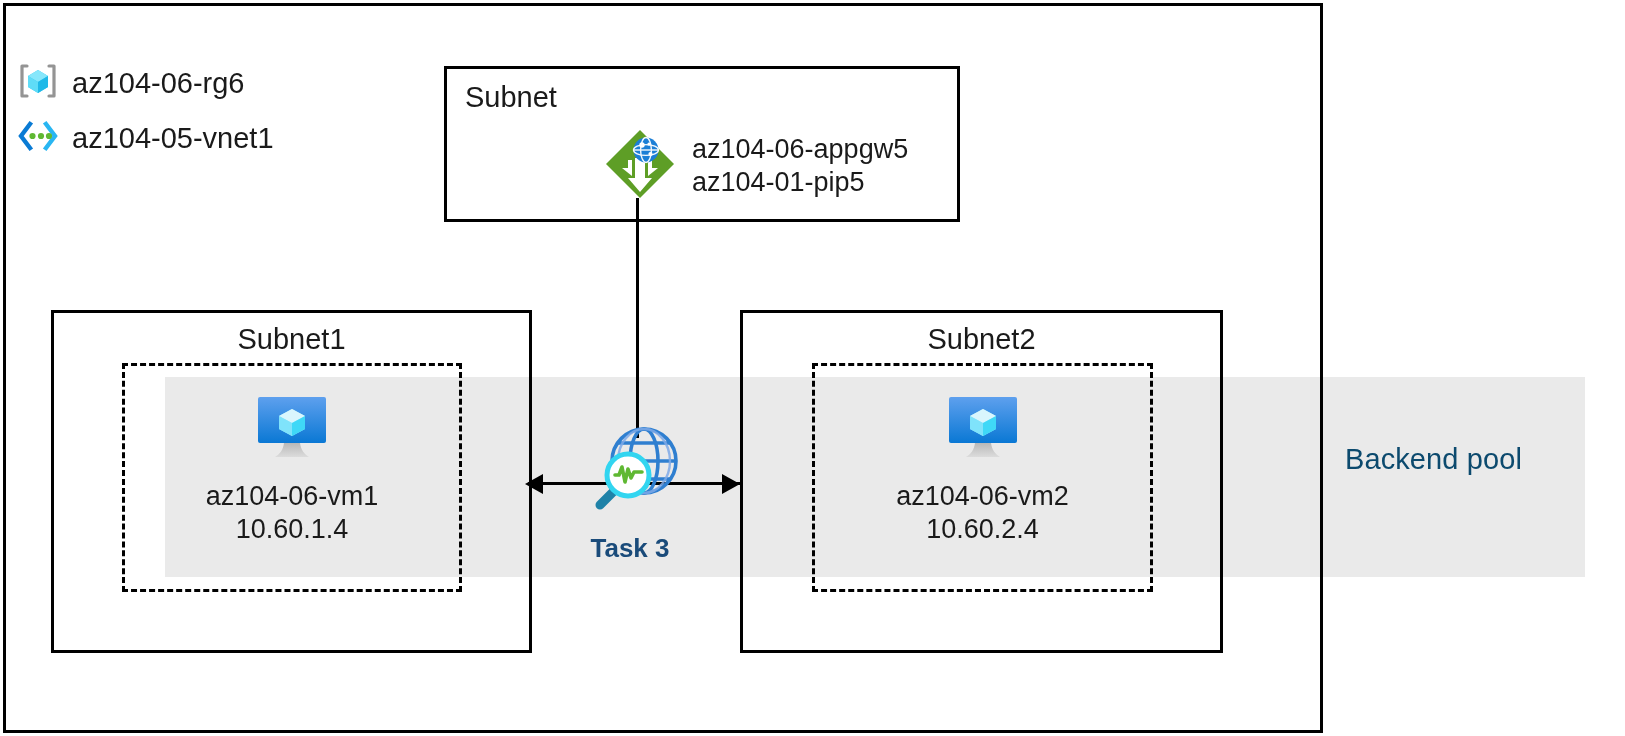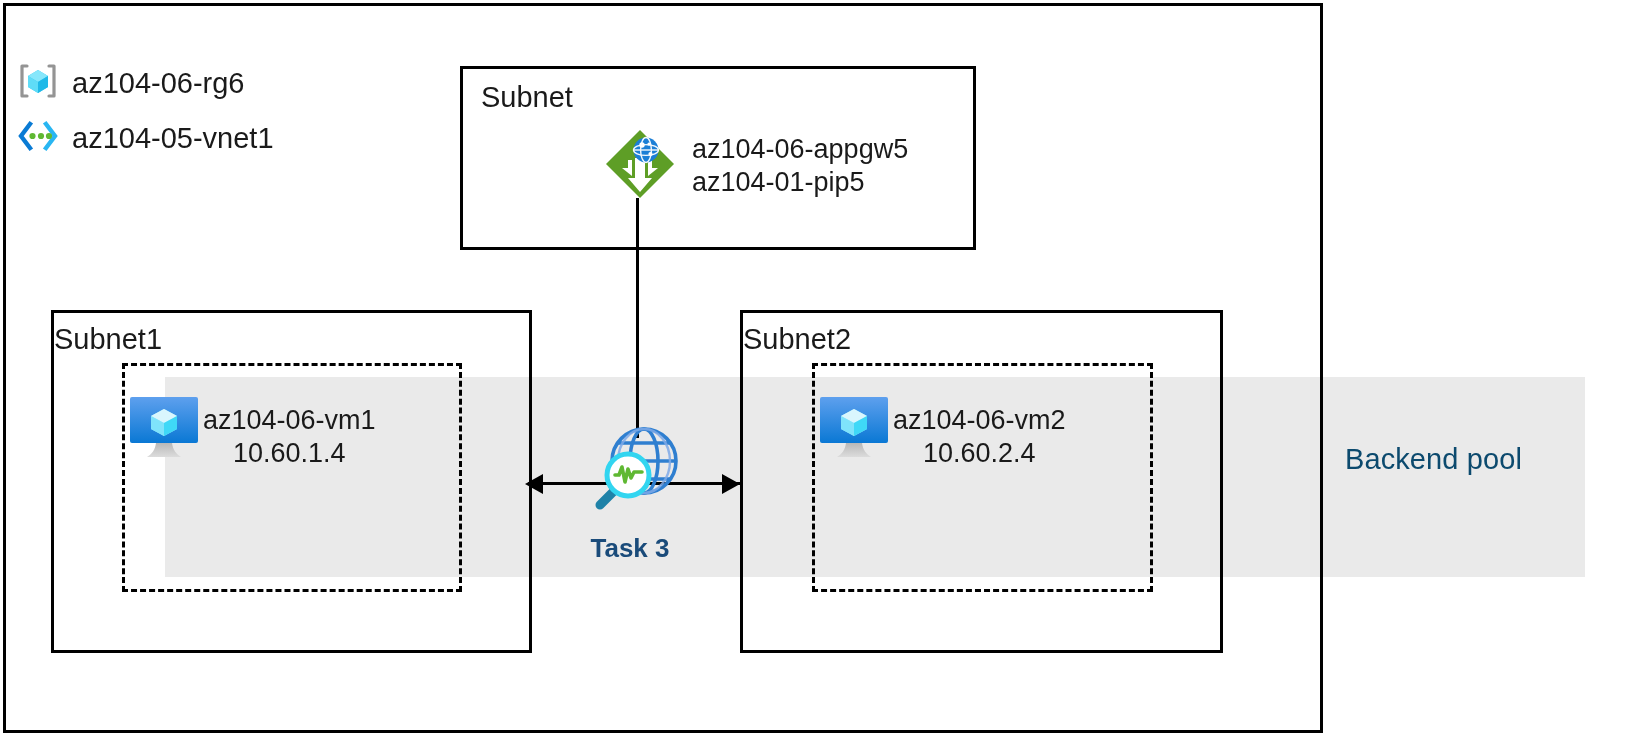--- a/index.html
+++ b/index.html
@@ -43,54 +43,54 @@
     color: #0c4a6e;
     letter-spacing: .1px;
     white-space: nowrap;
   }
 
   
   .subnet-box {
     border: 3px solid #000000;
     background: transparent;
   }
-  .subnet-top   { left: 460px; top: 66px;  width: 516px; height: 184px; }
+  .subnet-top   { left: 444px; top: 66px;  width: 516px; height: 156px; }
   .subnet-one   { left: 51px;  top: 310px; width: 481px; height: 343px; }
   .subnet-two   { left: 740px; top: 310px; width: 483px; height: 343px; }
 
   .subnet-title-left {
     position: absolute;
     left: 18px; top: 12px;
     font-size: 29px;
     color: #1a1a1a;
     white-space: nowrap;
   }
   .subnet-title-center {
     position: absolute;
     left: 0; right: 0; top: 10px;
-    text-align: left;
+    text-align: center;
     font-size: 29px;
     color: #1a1a1a;
     white-space: nowrap;
   }
 
   
   .dashed-box {
     border: 3px dashed #000000;
     background: transparent;
   }
   .dashed-one { left: 122px; top: 363px; width: 340px; height: 229px; }
   .dashed-two { left: 812px; top: 363px; width: 341px; height: 229px; }
 
   
   .vm-block {
     position: absolute;
     left: 0; right: 0; top: 28px;
     display: flex;
-    flex-direction: row;
+    flex-direction: column;
     align-items: center;
   }
   .vm-caption {
     margin-top: 10px;
     text-align: center;
     font-size: 27px;
     line-height: 1.22;
     color: #1a1a1a;
     white-space: nowrap;
   }

